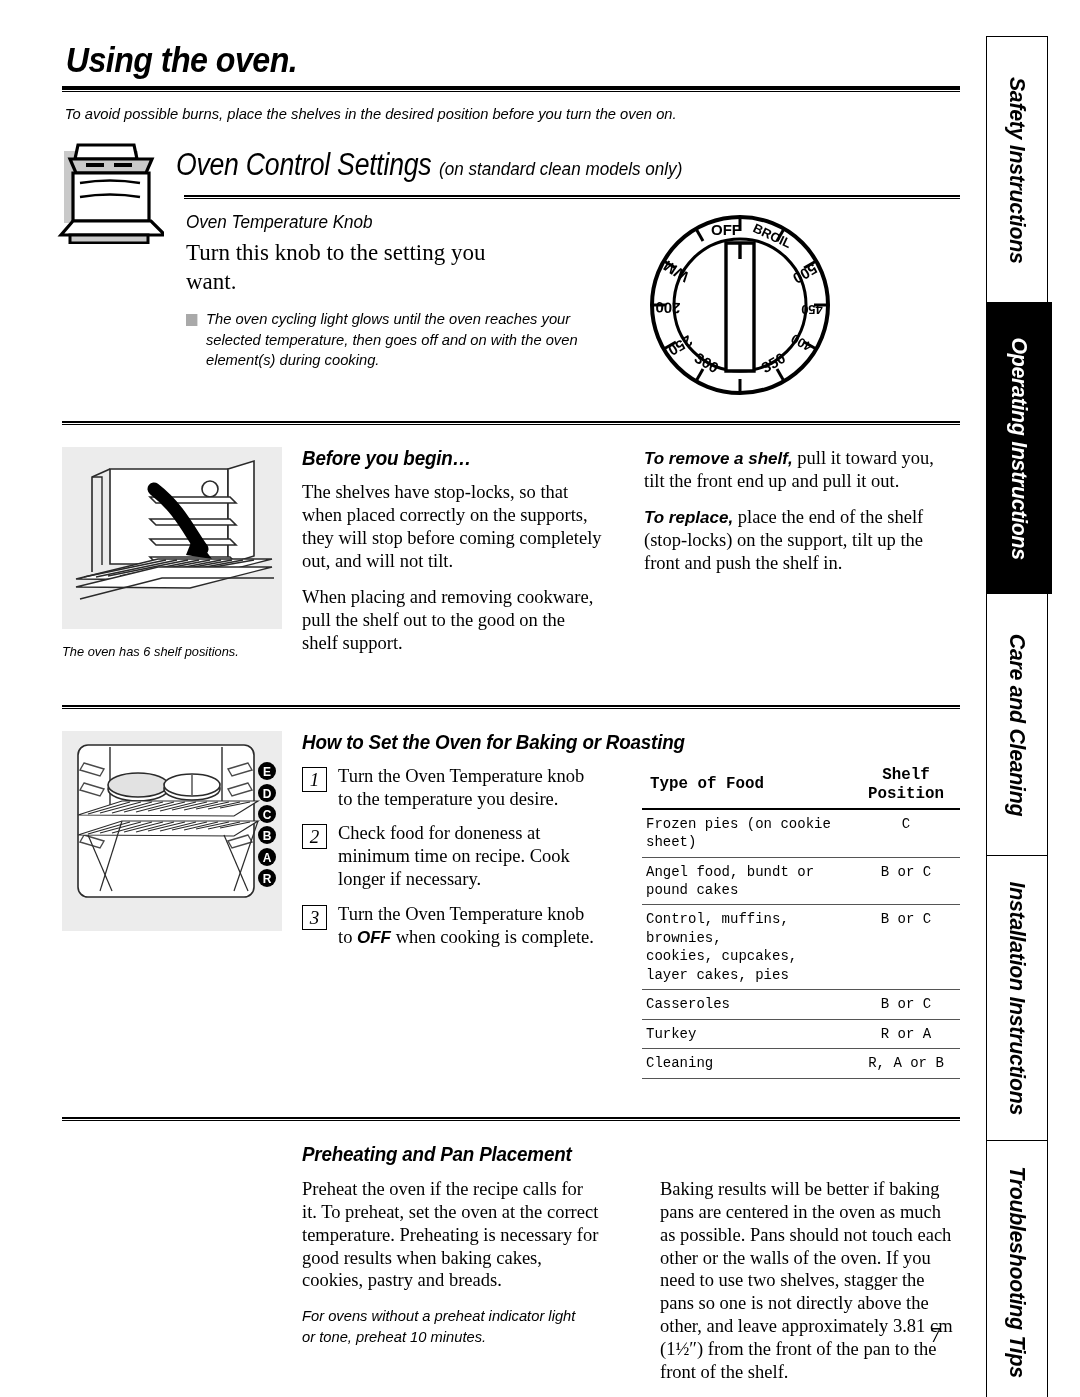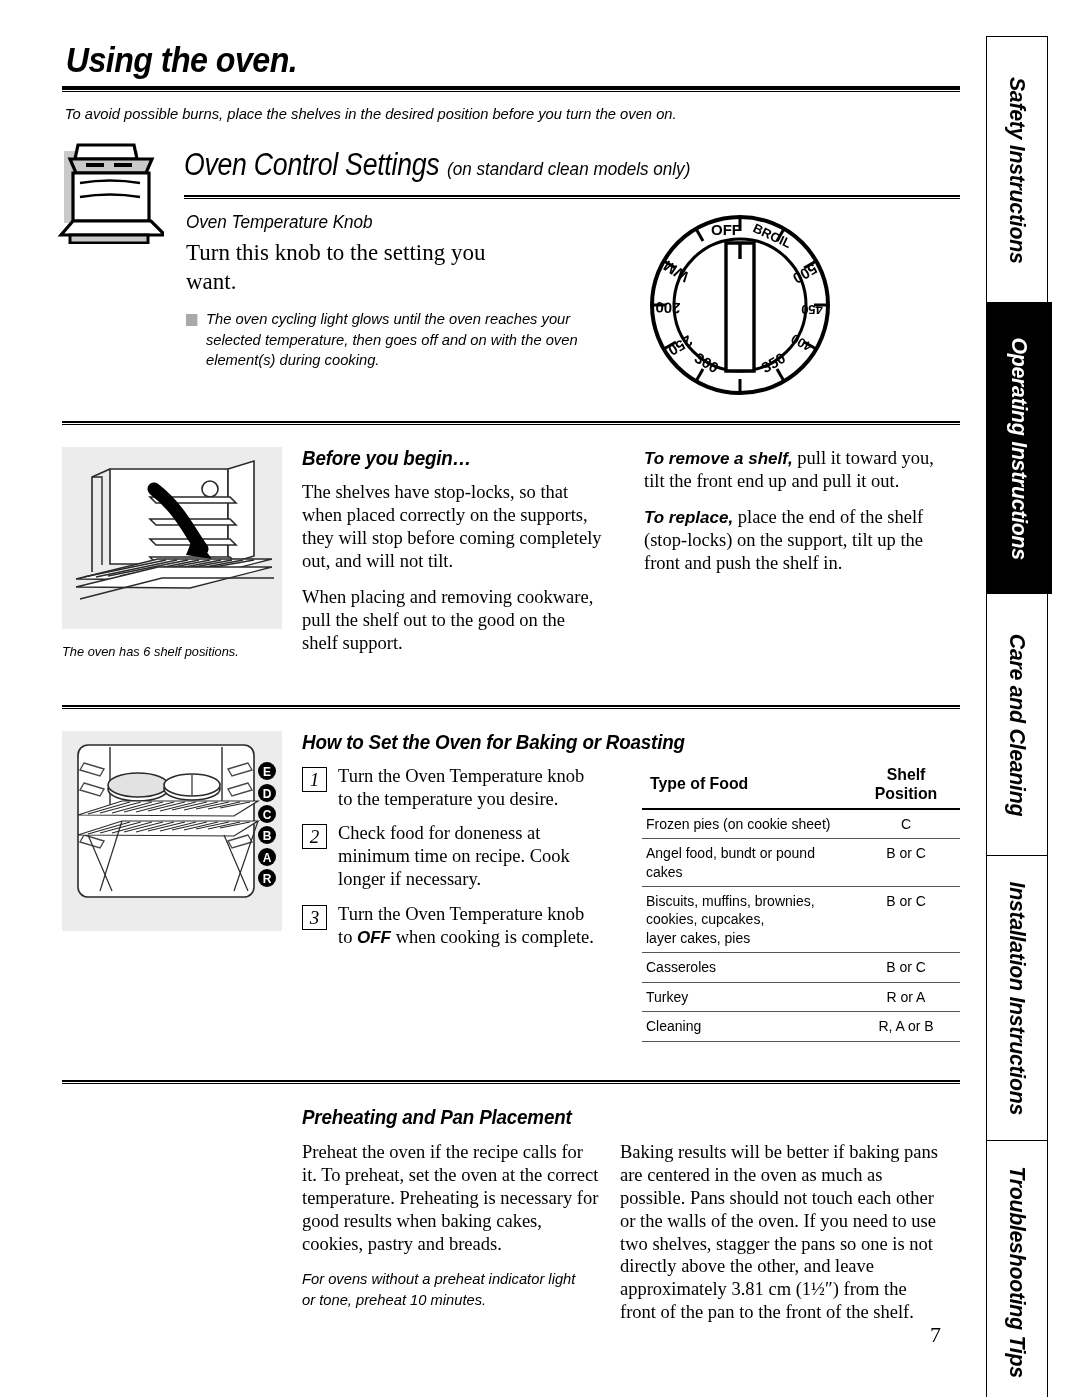--- a/index.html
+++ b/index.html
@@ -51,21 +51,21 @@
   .sec-head-wrap {
     position: relative;
     margin-top: 22px;
     height: 62px;
   }
   .stove-icon {
     position: absolute; left: -6px; top: -6px;
     width: 108px; height: 105px;
   }
   .sec-head-text {
-    position: absolute; left: 122px; top: 2px;
+    position: absolute; left: 114px; top: 2px;
     white-space: nowrap;
   }
   .sec-head-main {
     font-family: "Liberation Sans", sans-serif;
     font-size: 31px;
     font-style: italic;
     letter-spacing: -0.3px;
     transform: scaleX(0.86);
     display: inline-block;
     transform-origin: left bottom;
@@ -185,21 +185,21 @@
   .off-bold {
     font-family: "Liberation Sans", sans-serif;
     font-weight: bold; font-style: italic;
     font-size: 17px;
   }
 
   
   .shelf-table {
     border-collapse: collapse;
     width: 318px;
-    font-family: Liberation Sans, sans-serif;
+    font-family: Liberation Mono, monospace;
     font-size: 14px;
   }
   .shelf-table th {
     font-weight: bold;
     font-size: 16.5px;
     text-align: left;
     padding: 0 0 5px 4px;
     border-bottom: 2px solid #000;
     transform: scaleX(0.96);
   }
@@ -487,21 +487,21 @@
               <tbody>
                 <tr>
                   <td>Frozen pies (on cookie sheet)</td>
                   <td class="pos">C</td>
                 </tr>
                 <tr>
                   <td>Angel food, bundt or pound cakes</td>
                   <td class="pos">B or C</td>
                 </tr>
                 <tr>
-                  <td style="white-space:pre-line;">Biscuits, muffins, brownies,
+                  <td style="white-space:pre-line;">Control, muffins, brownies,
 cookies, cupcakes,
 layer cakes, pies</td>
                   <td class="pos">B or C</td>
                 </tr>
                 <tr>
                   <td>Casseroles</td>
                   <td class="pos">B or C</td>
                 </tr>
                 <tr>
                   <td>Turkey</td>
@@ -515,21 +515,21 @@
             </table>
           </div>
         </div>
       </div>
     </div>
 
     <div class="sec-divider" style="margin-top:38px;"></div>
 
     <div style="margin-left:240px; margin-top:22px;">
       <div class="sec-title">Preheating and Pan Placement</div>
-      <div style="display:flex; gap:18px; margin-top:12px;">
+      <div style="display:flex; gap:58px; margin-top:12px;">
         <div style="width:300px;">
           <p class="para">Preheat the oven if the recipe calls for it. To preheat, set the oven at the correct temperature. Preheating is necessary for good results when baking cakes, cookies, pastry and breads.</p>
           <div class="bullet-note" style="width:300px; margin-top:14px;">
             <span>For ovens without a preheat indicator light or tone, preheat 10 minutes.</span>
           </div>
         </div>
         <div style="width:320px;">
           <p class="para">Baking results will be better if baking pans are centered in the oven as much as possible. Pans should not touch each other or the walls of the oven. If you need to use two shelves, stagger the pans so one is not directly above the other, and leave approximately 3.81 cm (1½″) from the front of the pan to the front of the shelf.</p>
         </div>
       </div>

